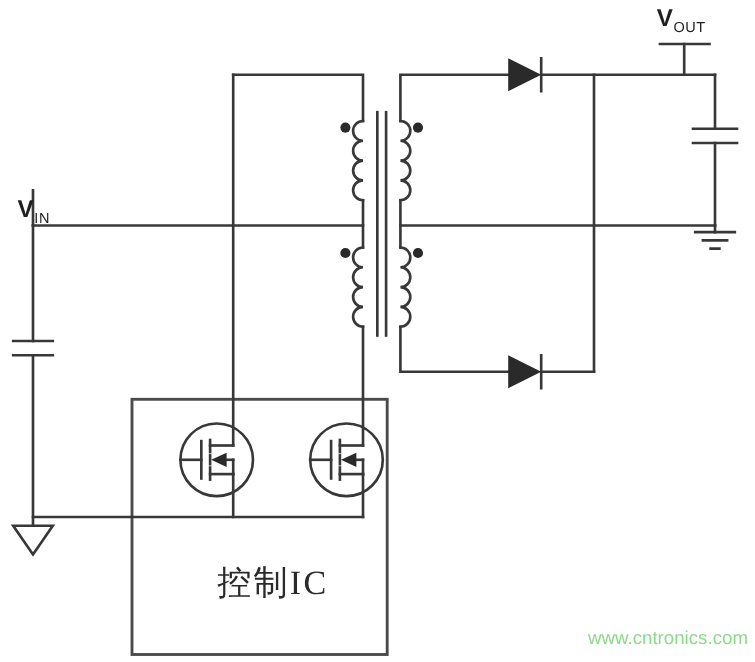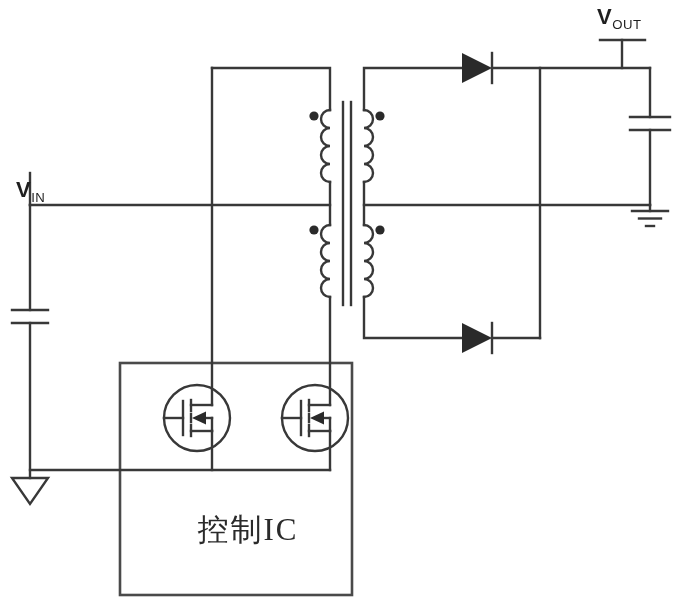--- a/index.html
+++ b/index.html
@@ -175,14 +175,15 @@
 
     </g>
   </svg>
 
   <div class="label vin"><span>V</span><sub>IN</sub></div>
 
   <div class="label vout"><span>V</span><sub>OUT</sub></div>
 
   <div class="control-ic">控制IC</div>
 
+  <div class="watermark">www.cntronics.com</div>
 
 </div>
 
 </body></html>

